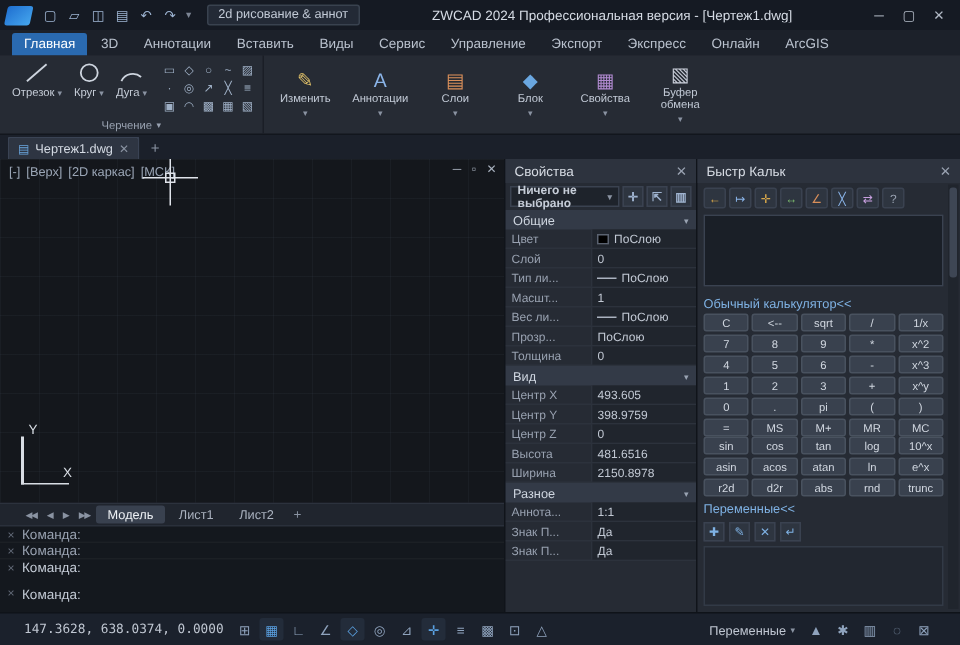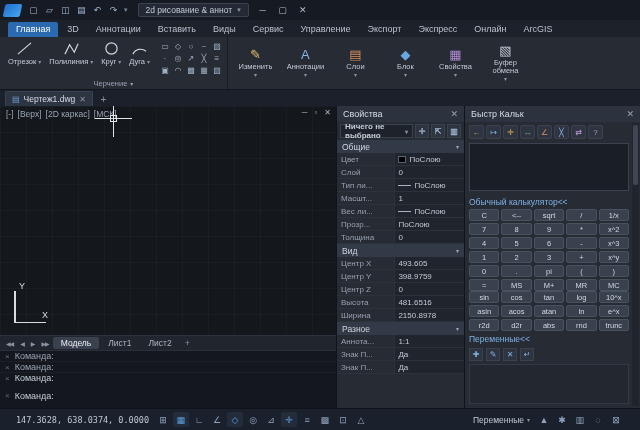--- a/index.html
+++ b/index.html
@@ -6,21 +6,21 @@
   html,body { width: 640px; height: 430px; overflow: hidden; }
   body { font-family: "Liberation Sans", sans-serif; background: #20242c; color: #c6cdd8; font-size: 9px; }
   .app { width: 640px; height: 430px; display: flex; flex-direction: column; }
 
   
   .titlebar { height: 20px; background: #151a23; display: flex; align-items: center; padding: 0 4px; gap: 4px; flex: none; }
   .logo { width: 17px; height: 13px; background: linear-gradient(135deg,#1f6fd0,#45a6ee); transform: skewX(-12deg); border-radius: 2px; margin-right: 2px; }
   .qat { display: flex; align-items: center; gap: 3px; }
   .qat-icon { width: 13px; height: 13px; display: grid; place-items: center; font-size: 9px; color: #9fb6d4; }
   .qat-caret { font-size: 7px; color: #7c8594; }
-  .workspace-pill { height: 14px; background: #232a36; border: 1px solid #39424f; border-radius: 2px; display: flex; align-items: center; gap: 5px; padding: 0 7px; font-size: 8.5px; color: #c2cad6; margin-left: 6px; }
+  .workspace-pill { height: 14px; background: #232a36; border: 1px solid #39424f; border-radius: 2px; display: flex; align-items: center; gap: 5px; padding: 0 7px; font-size: 8.5px; color: #c2cad6; margin-left: 6px; flex-direction: column; }
   .ws-caret { font-size: 7px; color: #8a93a2; }
   .title-text { flex: 1; text-align: center; font-size: 9px; color: #d5dbe4; white-space: nowrap; overflow: hidden; }
   .winctl { display: flex; }
   .winbtn { width: 20px; height: 16px; display: grid; place-items: center; color: #b4bcc8; font-size: 9px; }
 
   
   .tabrow { height: 17px; background: #1c212a; display: flex; align-items: flex-end; padding-left: 8px; gap: 1px; flex: none; }
   .rtab { padding: 2px 8px 3px; font-size: 9px; color: #b9c1cd; white-space: nowrap; }
   .rtab.active { background: #2a6ab0; color: #ffffff; border-radius: 2px 2px 0 0; }
 
@@ -63,21 +63,21 @@
   .cross-v { position: absolute; left: 113px; top: 0; width: 1px; height: 31px; background: #dfe3ea; }
   .cross-h { position: absolute; left: 95px; top: 12px; width: 37px; height: 1px; background: #dfe3ea; }
   .pickbox { position: absolute; left: 110px; top: 9px; width: 7px; height: 7px; border: 1px solid #dfe3ea; }
   .ucs { position: absolute; left: 8px; bottom: 6px; width: 46px; height: 46px; }
   .ucs-y { position: absolute; left: 6px; bottom: 6px; width: 1.5px; height: 32px; background: #d8dde4; }
   .ucs-x { position: absolute; left: 6px; bottom: 6px; width: 32px; height: 1.5px; background: #d8dde4; }
   .ucs-ylab { position: absolute; left: 11px; top: -2px; color: #d8dde4; font-size: 9px; }
   .ucs-xlab { position: absolute; left: 34px; bottom: 9px; color: #d8dde4; font-size: 9px; }
 
   
-  .layoutbar { height: 15px; background: #20252e; border-top: 1px solid #2c323d; display: flex; align-items: center; gap: 1px; padding: 0 3px; flex: none; }
+  .layoutbar { height: 15px; background: #20252e; border-top: 1px solid #2c323d; display: flex; align-items: center; gap: 1px; padding: 0 14px; flex: none; }
   .lnav { padding: 0 3px; font-size: 6px; color: #8a93a2; letter-spacing: -1px; }
   .ltab { padding: 1px 8px; font-size: 8.5px; color: #aab2bf; }
   .ltab.active { background: #39414f; color: #eef1f5; border-radius: 2px; }
   .newlayout { letter-spacing: 0; font-size: 9px; padding: 0 4px; }
 
   
   .cmd { height: 58px; background: #14181e; border-top: 1px solid #2a303b; display: flex; flex-direction: column; flex: none; }
   .cmd-row { flex: 1; display: flex; align-items: center; gap: 5px; padding: 0 5px; border-bottom: 1px solid rgba(255,255,255,.035); font-size: 9px; color: #99a2b1; }
   .cmd-row:last-child { border-bottom: none; color: #c3cad5; }
   .cmd-x { color: #646c7a; font-size: 8px; }
@@ -135,20 +135,21 @@
         <span class="qat-icon">◫</span>
         <span class="qat-icon">▤</span>
         <span class="qat-icon">↶</span>
         <span class="qat-icon">↷</span>
       </div>
     <span class="qat-caret">▾</span>
     <div class="workspace-pill">
       <span>2d рисование &amp; аннот</span>
       <span class="ws-caret">▾</span>
     </div>
+    <div class="title-text">ZWCAD 2024 Профессиональная версия - [Чертеж1.dwg]</div>
     <div class="winctl">
       <span class="winbtn">─</span>
       <span class="winbtn">▢</span>
       <span class="winbtn">✕</span>
     </div>
   </div>
 
   <div class="tabrow">
       <div class="rtab active">Главная</div>
       <div class="rtab">3D</div>
@@ -165,29 +166,20 @@
 
   <div class="ribbon">
     <div class="panel-draw">
       <div class="draw-main">
         <div class="tool">
           <svg viewBox="0 0 18 16">
               <line x1="2" y1="14" x2="16" y2="2" stroke="#cdd4de" stroke-width="1.3"></line>
             </svg>
           <span class="tool-label">
               <span>Отрезок</span>
-              <span class="tool-caret">▾</span>
-            </span>
-        </div>
-        <div class="tool">
-          <svg viewBox="0 0 18 16">
-              <polyline points="2,14 7,4 12,12 16,3" fill="none" stroke="#cdd4de" stroke-width="1.3"></polyline>
-            </svg>
-          <span class="tool-label">
-              <span>Полилиния</span>
               <span class="tool-caret">▾</span>
             </span>
         </div>
         <div class="tool">
           <svg viewBox="0 0 18 16">
               <circle cx="9" cy="8" r="6" fill="none" stroke="#cdd4de" stroke-width="1.3"></circle>
             </svg>
           <span class="tool-label">
               <span>Круг</span>
               <span class="tool-caret">▾</span>

